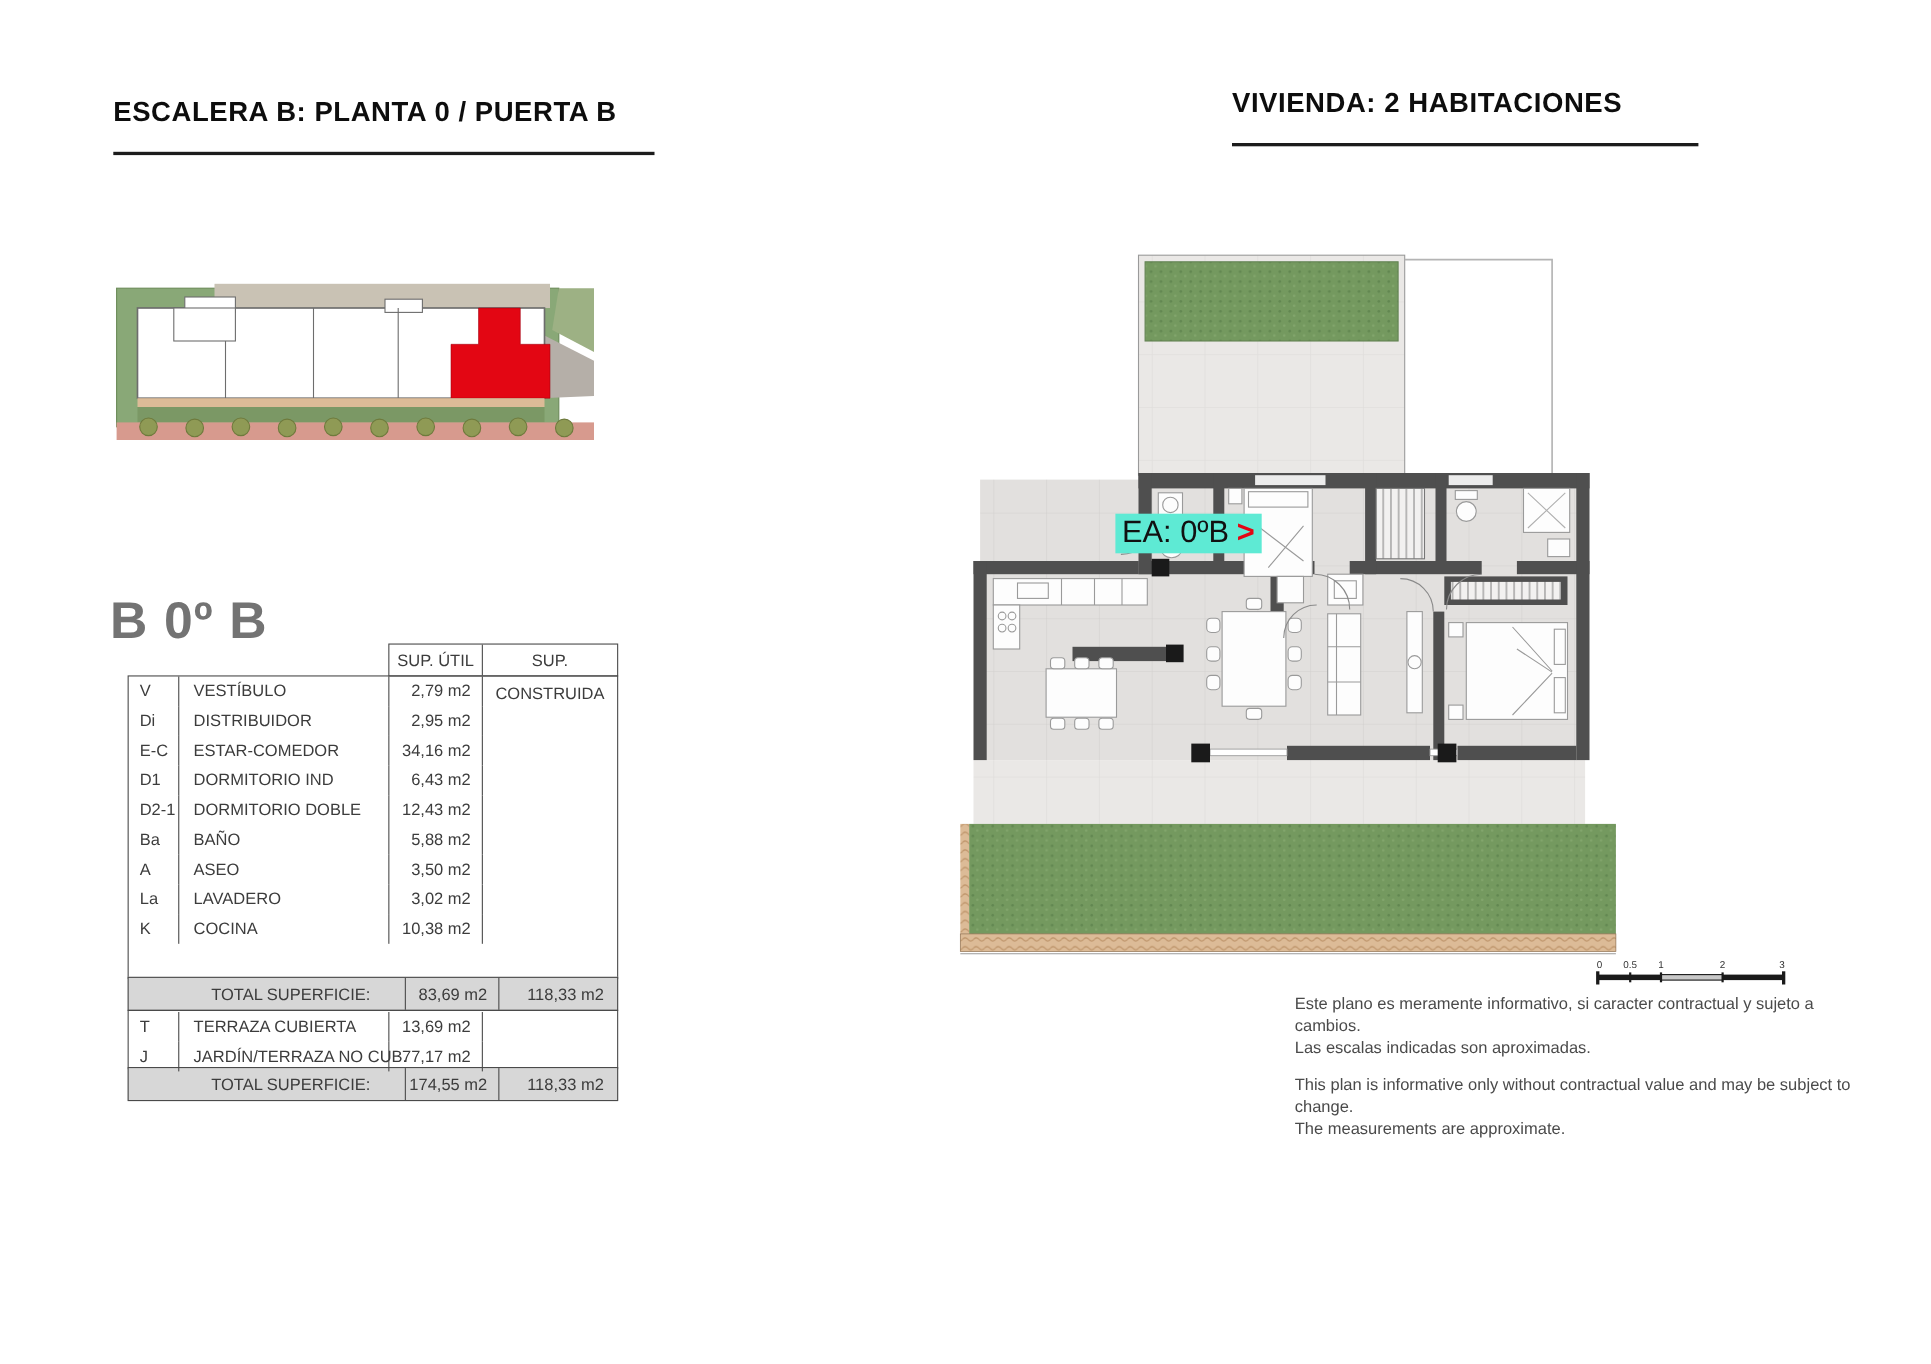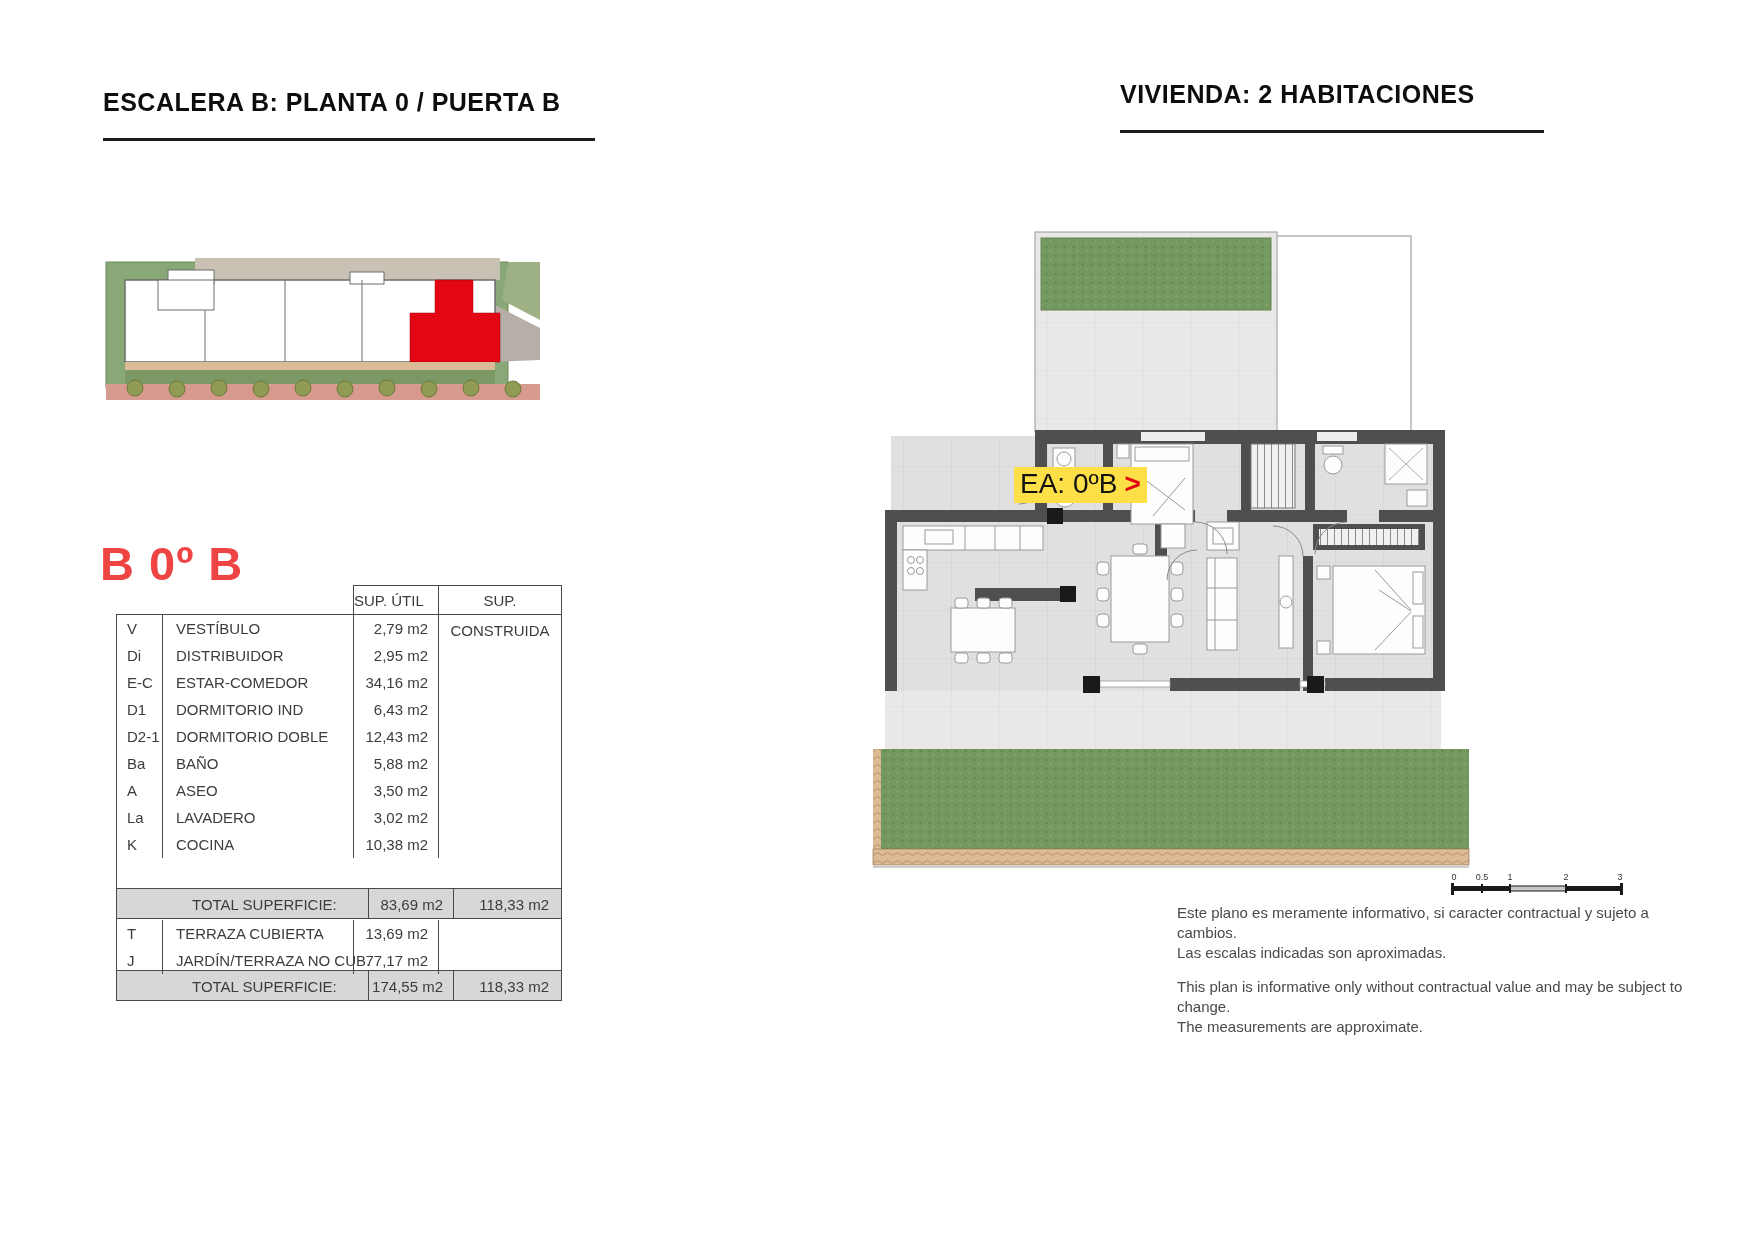--- a/index.html
+++ b/index.html
@@ -6,40 +6,40 @@
   #canvas{position:relative;width:1755px;height:1240px;background:#fff;overflow:hidden;
           font-family:"Liberation Sans", sans-serif;color:#222;}
 
   
   .heading{position:absolute;font-weight:bold;font-size:25px;letter-spacing:.5px;color:#0d0d0d;
            padding-bottom:21px;border-bottom:3px solid #1c1c1c;white-space:nowrap;}
   #heading-left{left:103px;top:88px;width:492px;text-align:left;}
   #heading-right{left:1120px;top:80px;width:424px;text-align:left;}
 
   
-  #unit-title{position:absolute;left:100px;top:536px;font-size:47px;font-weight:bold;color:#ef4444;letter-spacing:1px;}
+  #unit-title{position:absolute;left:100px;top:536px;font-size:47px;font-weight:bold;color:#737373;letter-spacing:1px;}
 
   
   #surface-table{position:absolute;left:116px;top:585px;width:446px;font-size:15px;color:#3c3c3c;}
   .t-headrow{display:flex;margin-left:237px;height:30px;line-height:30px;border:1.5px solid var(--border_dark);box-sizing:border-box;}
-  .t-headrow .h-util{width:85px;text-align:left;box-sizing:border-box;border-right:1.5px solid var(--border_dark);}
+  .t-headrow .h-util{width:85px;text-align:center;box-sizing:border-box;border-right:1.5px solid var(--border_dark);}
   .t-headrow .h-constr{flex:1;text-align:center;}
   .t-body{border:1.5px solid var(--border_dark);box-sizing:border-box;height:276px;margin-top:-1.5px;}
   .t-row{display:flex;height:27px;line-height:27px;}
   .c-code{width:46px;box-sizing:border-box;border-right:1.5px solid var(--border_dark);padding-left:10px;}
   .c-name{width:191px;box-sizing:border-box;border-right:1.5px solid var(--border_dark);padding-left:13px;white-space:nowrap;}
   .c-util{width:85px;box-sizing:border-box;border-right:1.5px solid var(--border_dark);text-align:right;padding-right:10px;}
   .c-constr{flex:1;text-align:right;padding-right:12px;}
   .t-total{display:flex;height:31px;line-height:31px;border:1.5px solid var(--border_dark);box-sizing:border-box;
            background:var(--table_gray_bg);margin-top:-1.5px;padding-left:15px;}
   .t-total .c-label{width:237px;box-sizing:border-box;padding-left:60px;border-right:1.5px solid var(--border_dark);}
   .t-extras{border:1.5px solid var(--border_dark);box-sizing:border-box;height:54px;margin-top:-1.5px;padding-top:1px;}
 
   
-  #ea-label{position:absolute;left:1014px;top:467px;background:#fde047;font-size:28px;color:#111;
+  #ea-label{position:absolute;left:1014px;top:467px;background:#5eead4;font-size:28px;color:#111;
             padding:1px 6px 3px 6px;white-space:nowrap;}
   #ea-label .arrow{color:var(--accent_red);font-weight:bold;margin-left:7px;}
 
   
   #disclaimer{position:absolute;left:1177px;top:903px;width:530px;font-size:15px;line-height:20px;color:#4a4a4a;}
   #disclaimer .gap{height:14px;}
 
   
   .abs{position:absolute;}
 </style>

